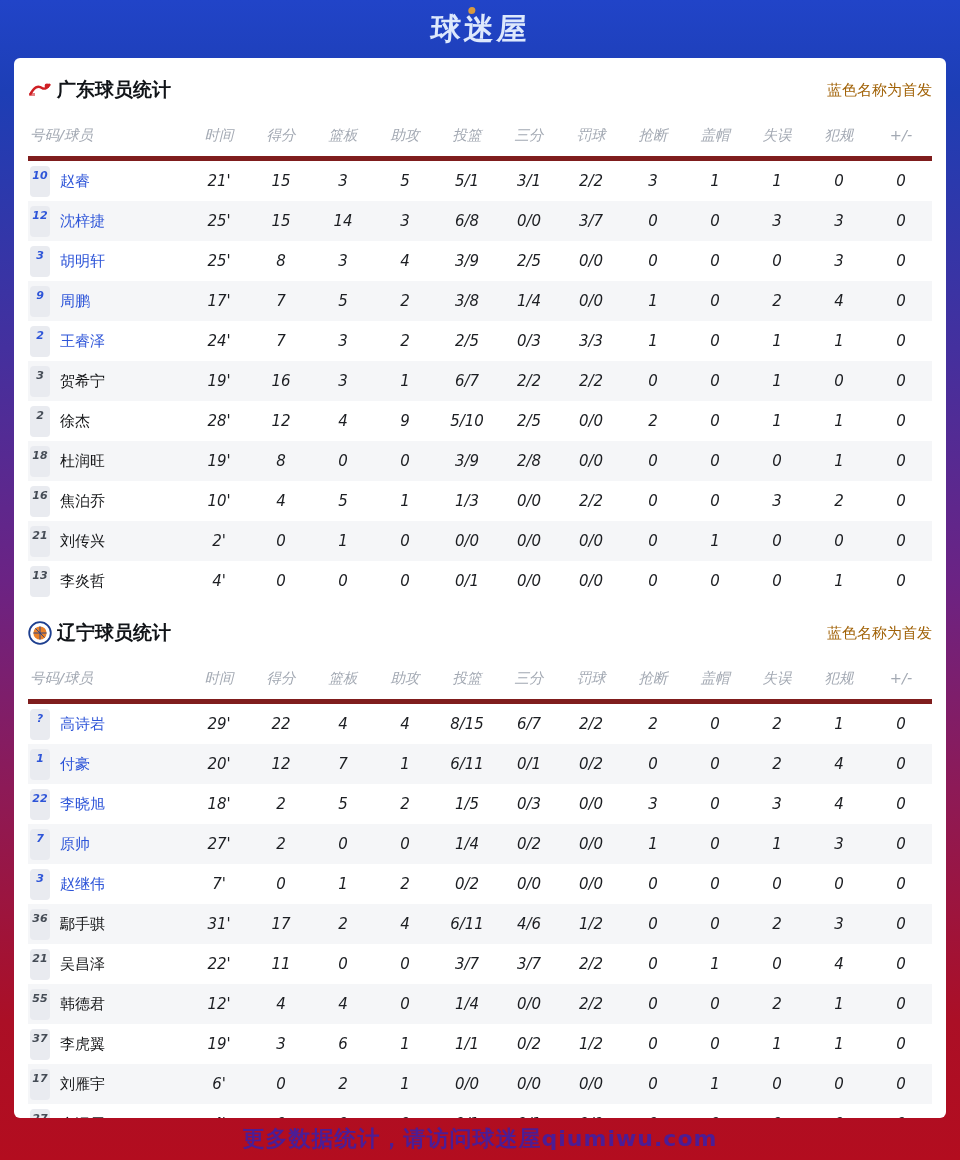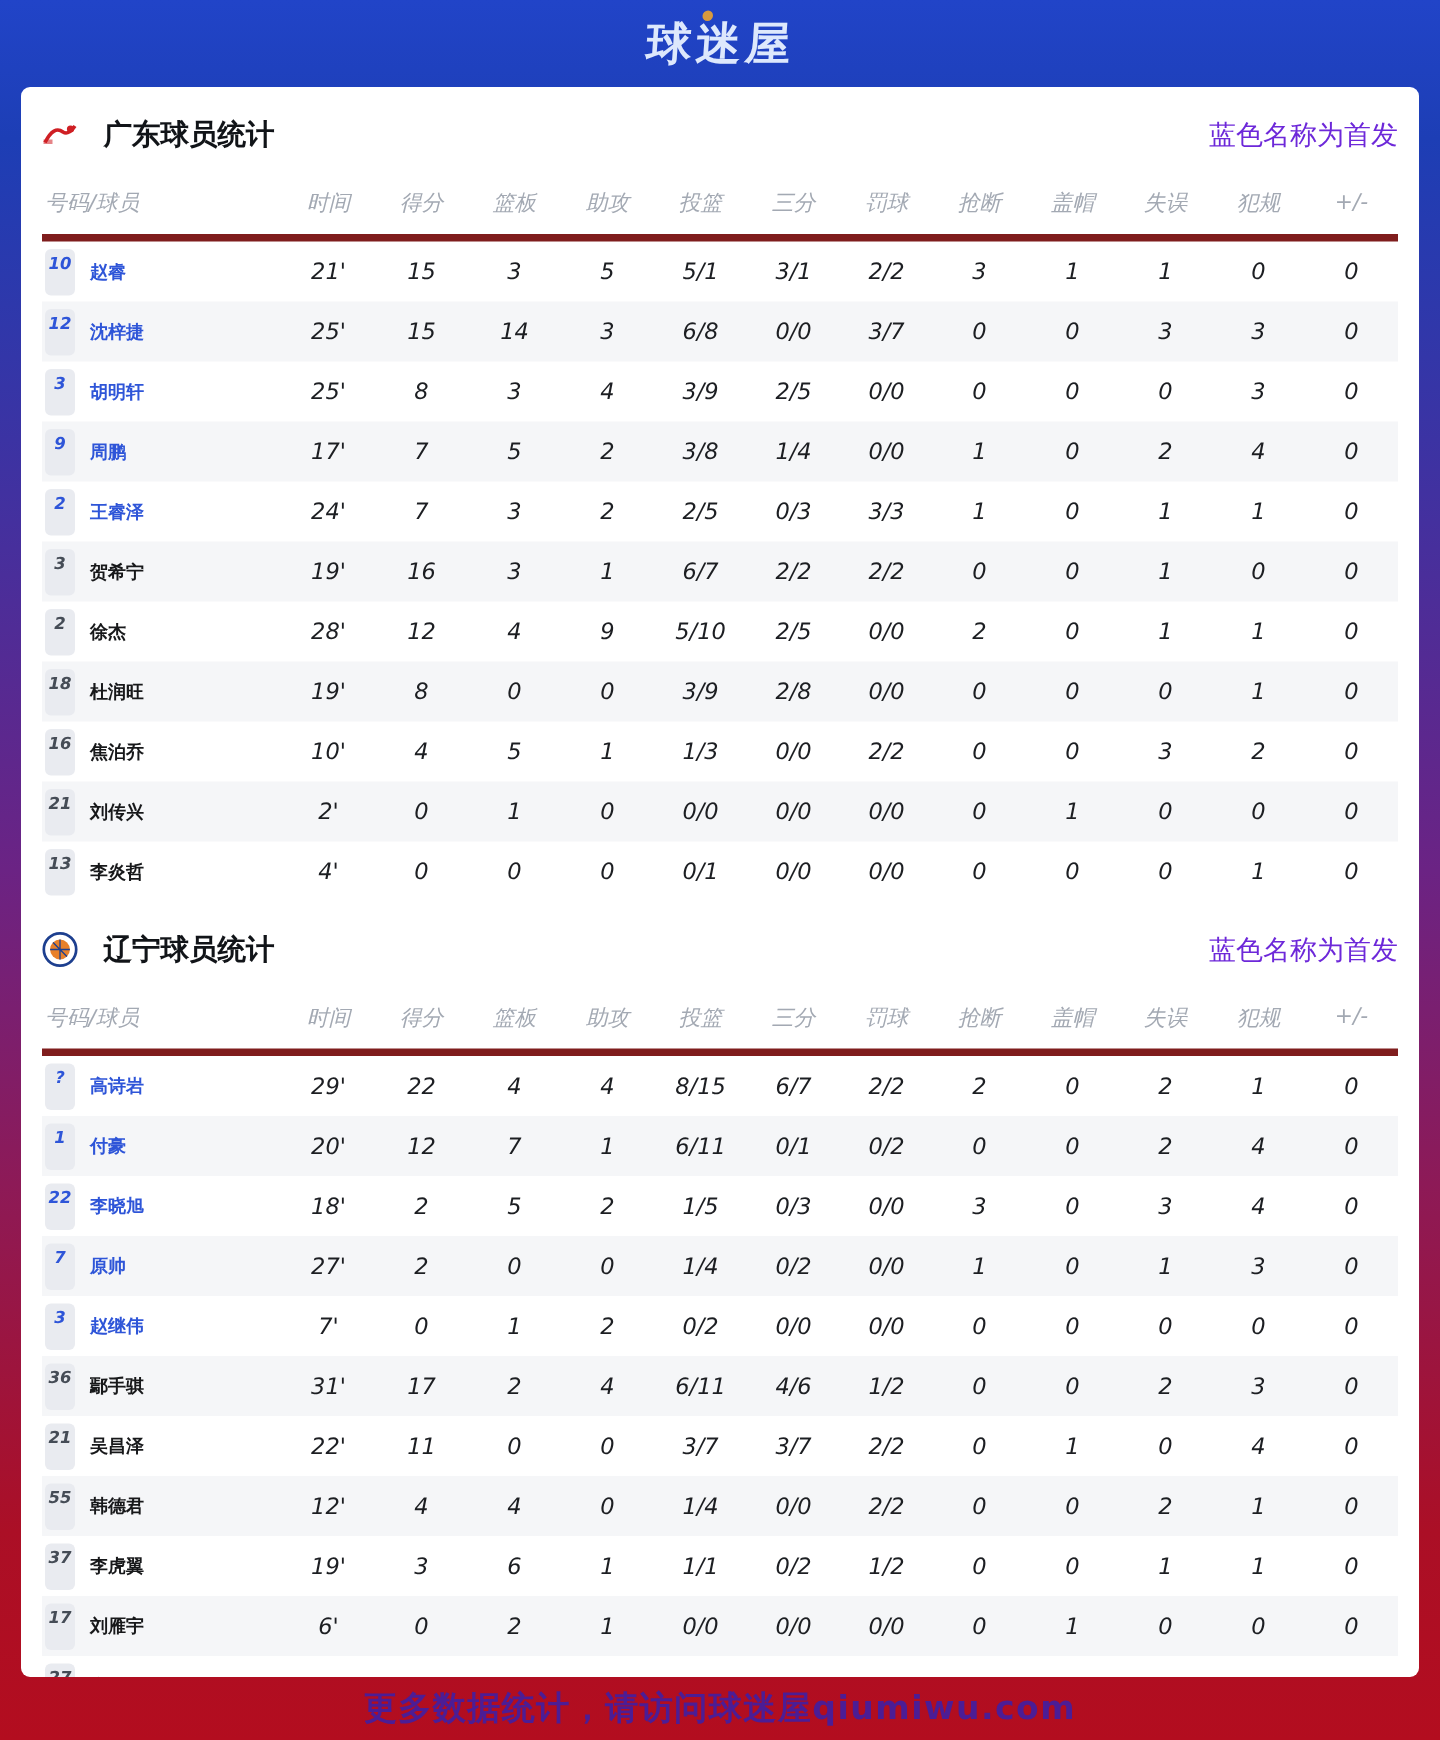--- a/index.html
+++ b/index.html
@@ -8,36 +8,36 @@
     font-family:"DejaVu Sans","Liberation Sans",sans-serif;
     background:linear-gradient(180deg,#2144c8 0%,#1d3eb5 8%,#44309e 30%,#6b2384 50%,#8d1a57 68%,#ab0f26 88%,#b30d1f 100%);
   }
   .banner{height:58px;display:flex;align-items:center;justify-content:center;}
   .logo{position:relative;color:#dde8fc;font-size:30px;font-weight:800;letter-spacing:3px;transform:skewX(-4deg);}
   .logo-dot{position:absolute;top:-2px;left:50%;margin-left:-14px;width:7px;height:7px;border-radius:50%;background:#d99a3e;}
   .card{
     margin:0 14px;height:1060px;background:#ffffff;border-radius:6px;
     padding:0 14px;box-sizing:border-box;overflow:hidden;
   }
-  .section-head{display:flex;align-items:center;height:48px;padding-top:8px;gap:17px;}
+  .section-head{display:flex;align-items:center;height:48px;padding-top:8px;gap:5px;}
   .team-logo{width:24px;height:24px;display:inline-flex;align-items:center;justify-content:center;flex:0 0 24px;}
   .team-logo svg{width:24px;height:24px;}
   .team-title{font-size:19px;font-weight:700;color:#111418;}
-  .legend{margin-left:auto;color:#6d28d9;font-size:18px;}
+  .legend{margin-left:auto;color:#a16207;font-size:15px;}
   .thead{display:flex;align-items:center;height:42px;border-bottom:5px solid #7f1d1d;
          color:#a3a9b3;font-size:14.5px;font-style:italic;}
   .trow{display:flex;align-items:center;height:40px;font-size:15px;font-style:italic;
         font-weight:500;color:#1c1e22;}
   .trow.alt{background:#f5f6f8;}
   .col-player{flex:0 0 158px;display:flex;align-items:center;gap:10px;padding-left:2px;font-style:normal;}
   .col-stat{flex:1;text-align:center;}
   .th.col-player{font-style:italic;}
   .badge{width:20px;height:31px;line-height:20px;flex:0 0 20px;background:#e9ebf0;border-radius:4px;
          font-size:11px;font-weight:700;font-style:italic;text-align:center;color:#454c56;}
-  .pname{font-size:12px;font-weight:700;color:#17181a;}
+  .pname{font-size:15px;font-weight:400;color:#17181a;}
   .trow.starter .pname{color:#2e55d8;}
   .trow.starter .badge{color:#2e55d8;}
   .footer{height:42px;display:flex;align-items:center;justify-content:center;}
   .footer-text{color:#4c1d95;font-size:22px;font-weight:700;letter-spacing:1px;}
 </style>
 </head>
 <body>
 
 <div class="banner">
   <div class="logo">

